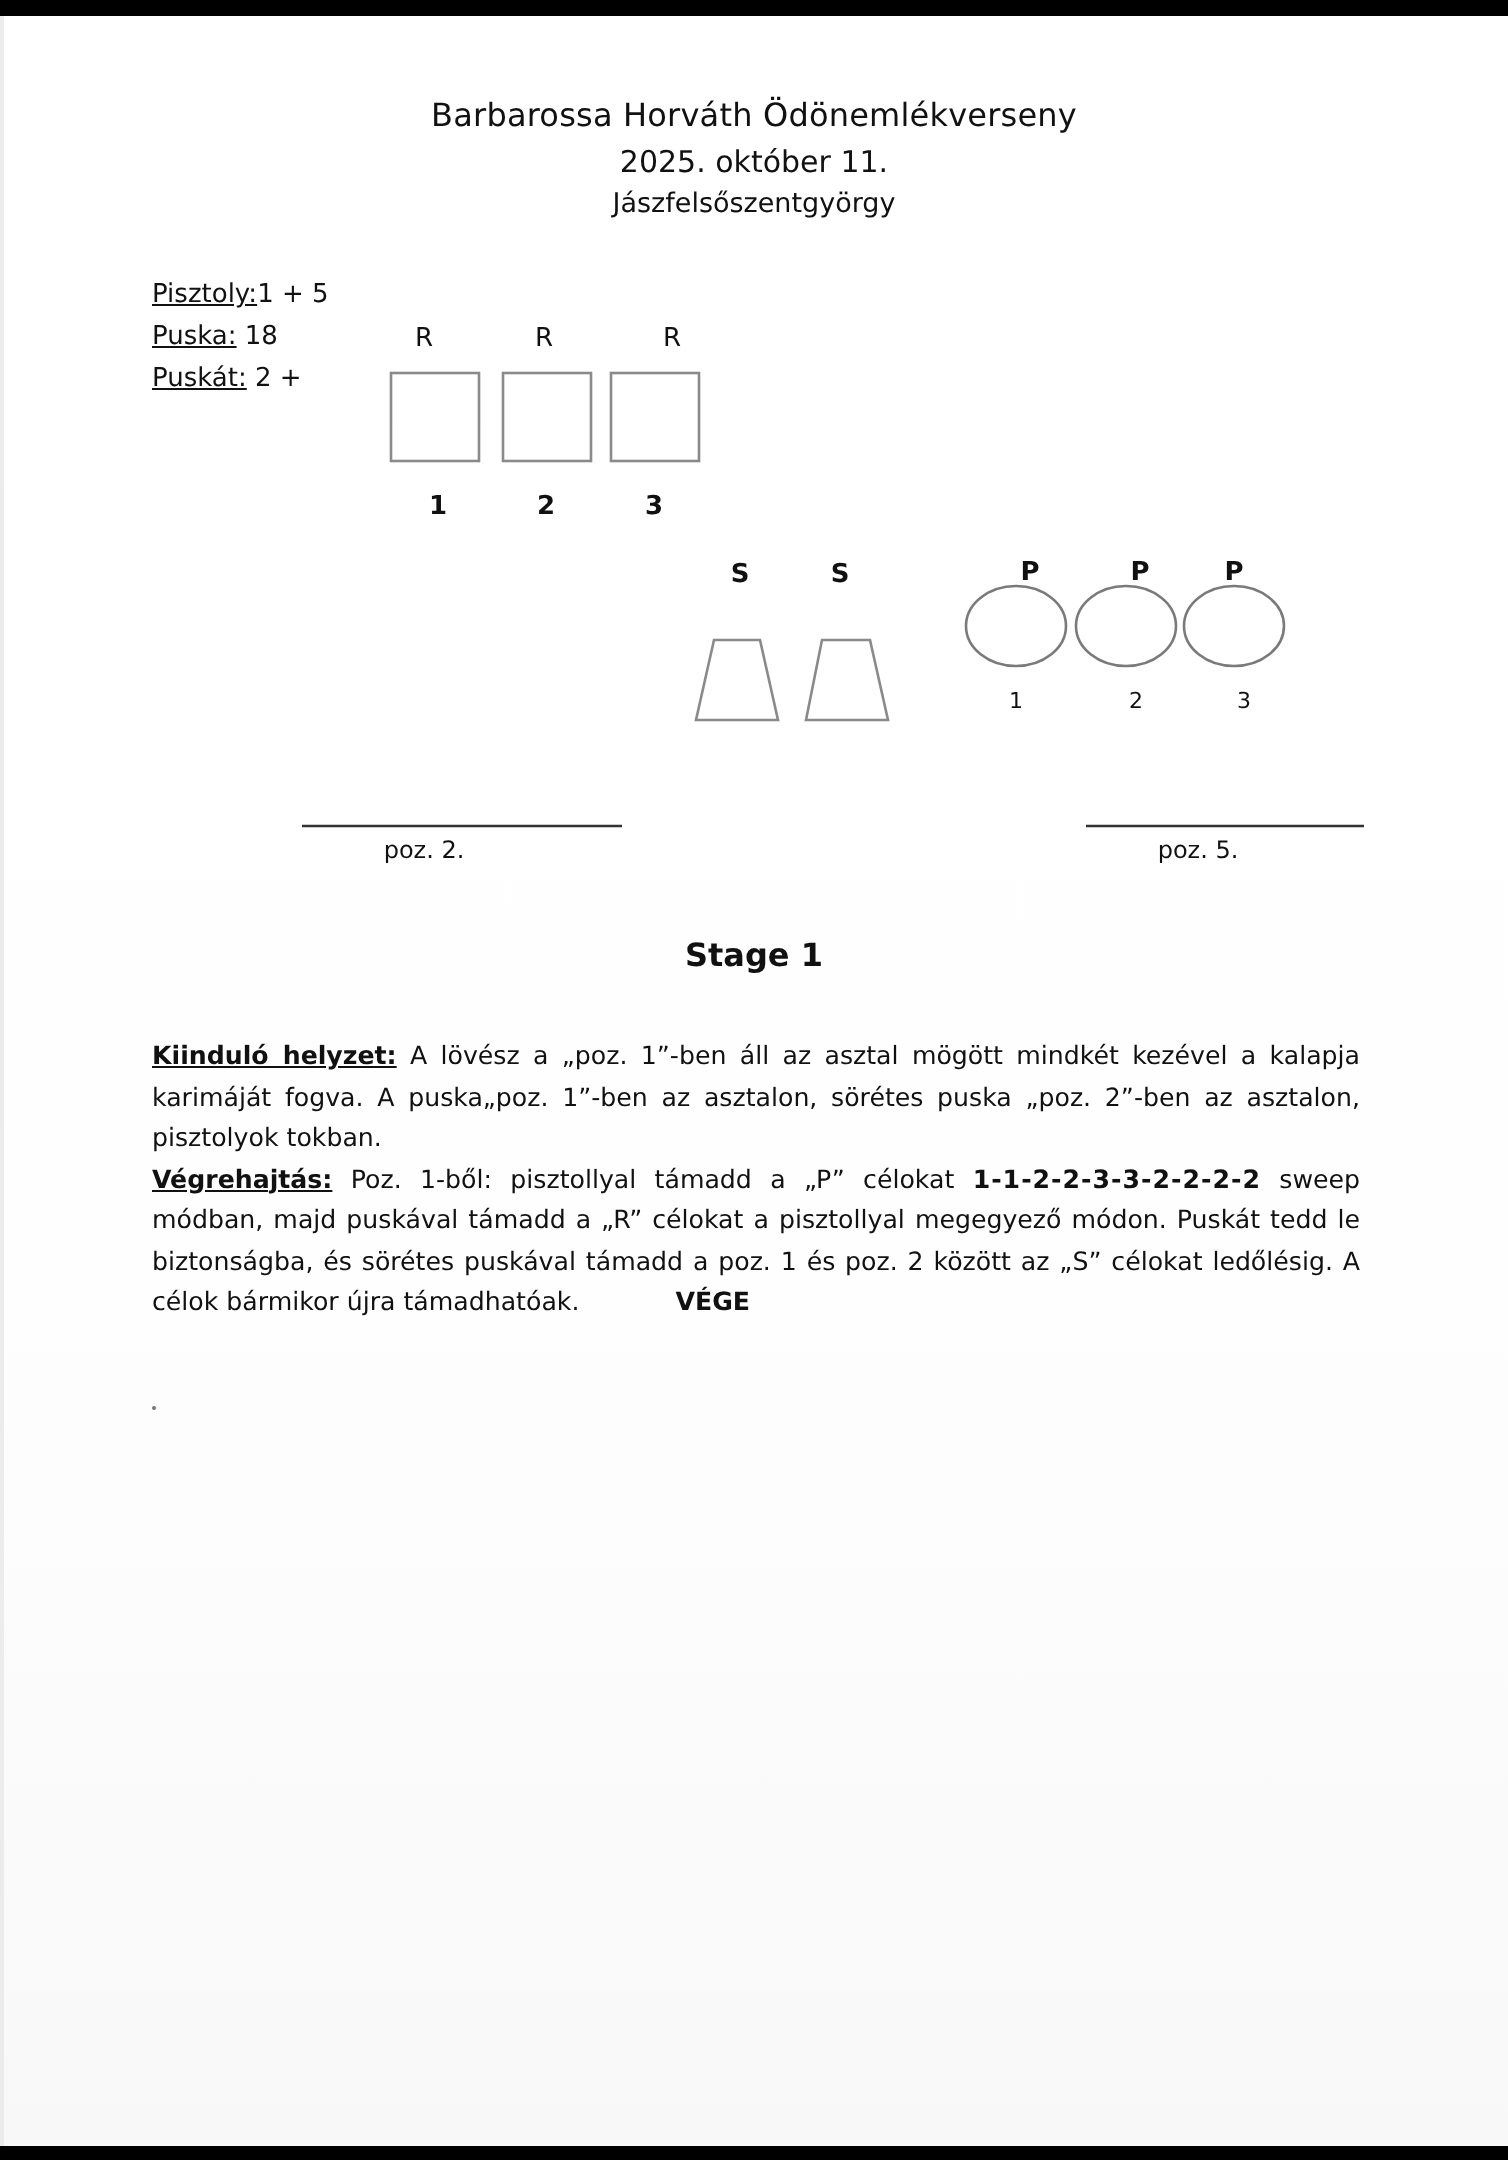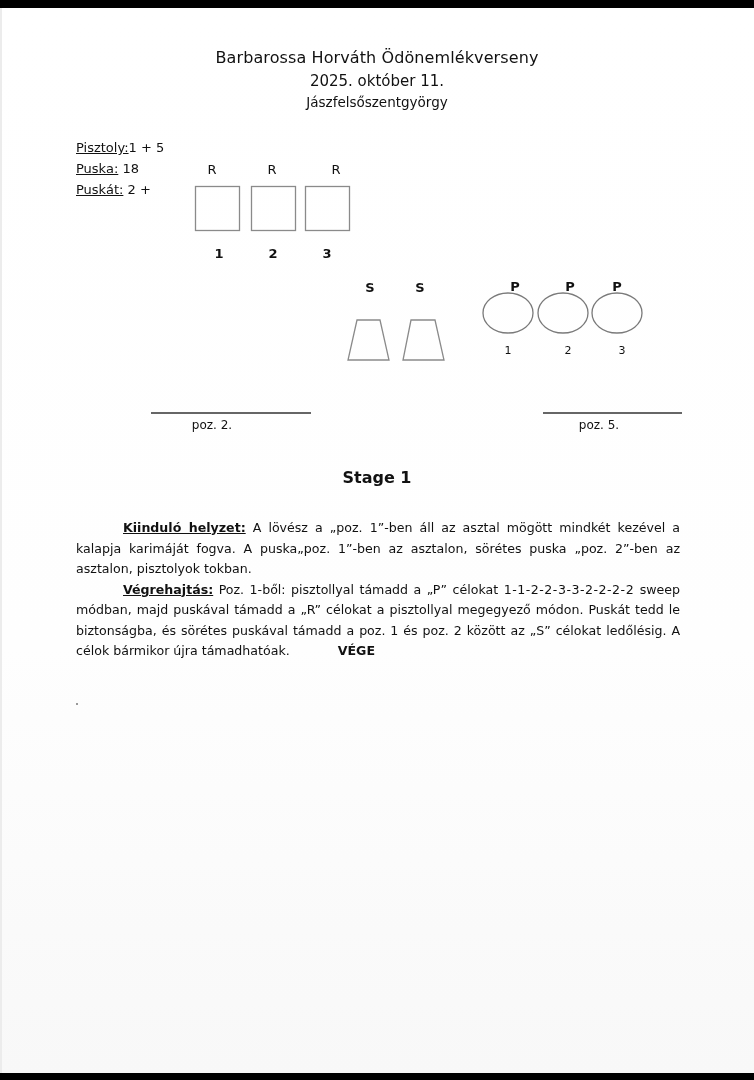--- a/index.html
+++ b/index.html
@@ -86,23 +86,22 @@
       width: 604px;
       font-size: 12.6px;
       line-height: 20.5px;
       text-align: justify;
       color: #111;
     }
     .body-text p { margin: 0; }
     .body-text .head {
       font-weight: bold;
       text-decoration: underline;
-      margin-left: 47px;
     }
-    .body-text .seq { font-weight: normal; letter-spacing: 0.5px; }
+    .body-text .seq { font-weight: bold; letter-spacing: 0.5px; }
     .body-text .end { font-weight: bold; margin-left: 44px; }
 
     .speck {
       position: absolute;
       left: 76px;
       top: 703px;
       width: 2px;
       height: 2px;
       background: #777;
       border-radius: 1px;

